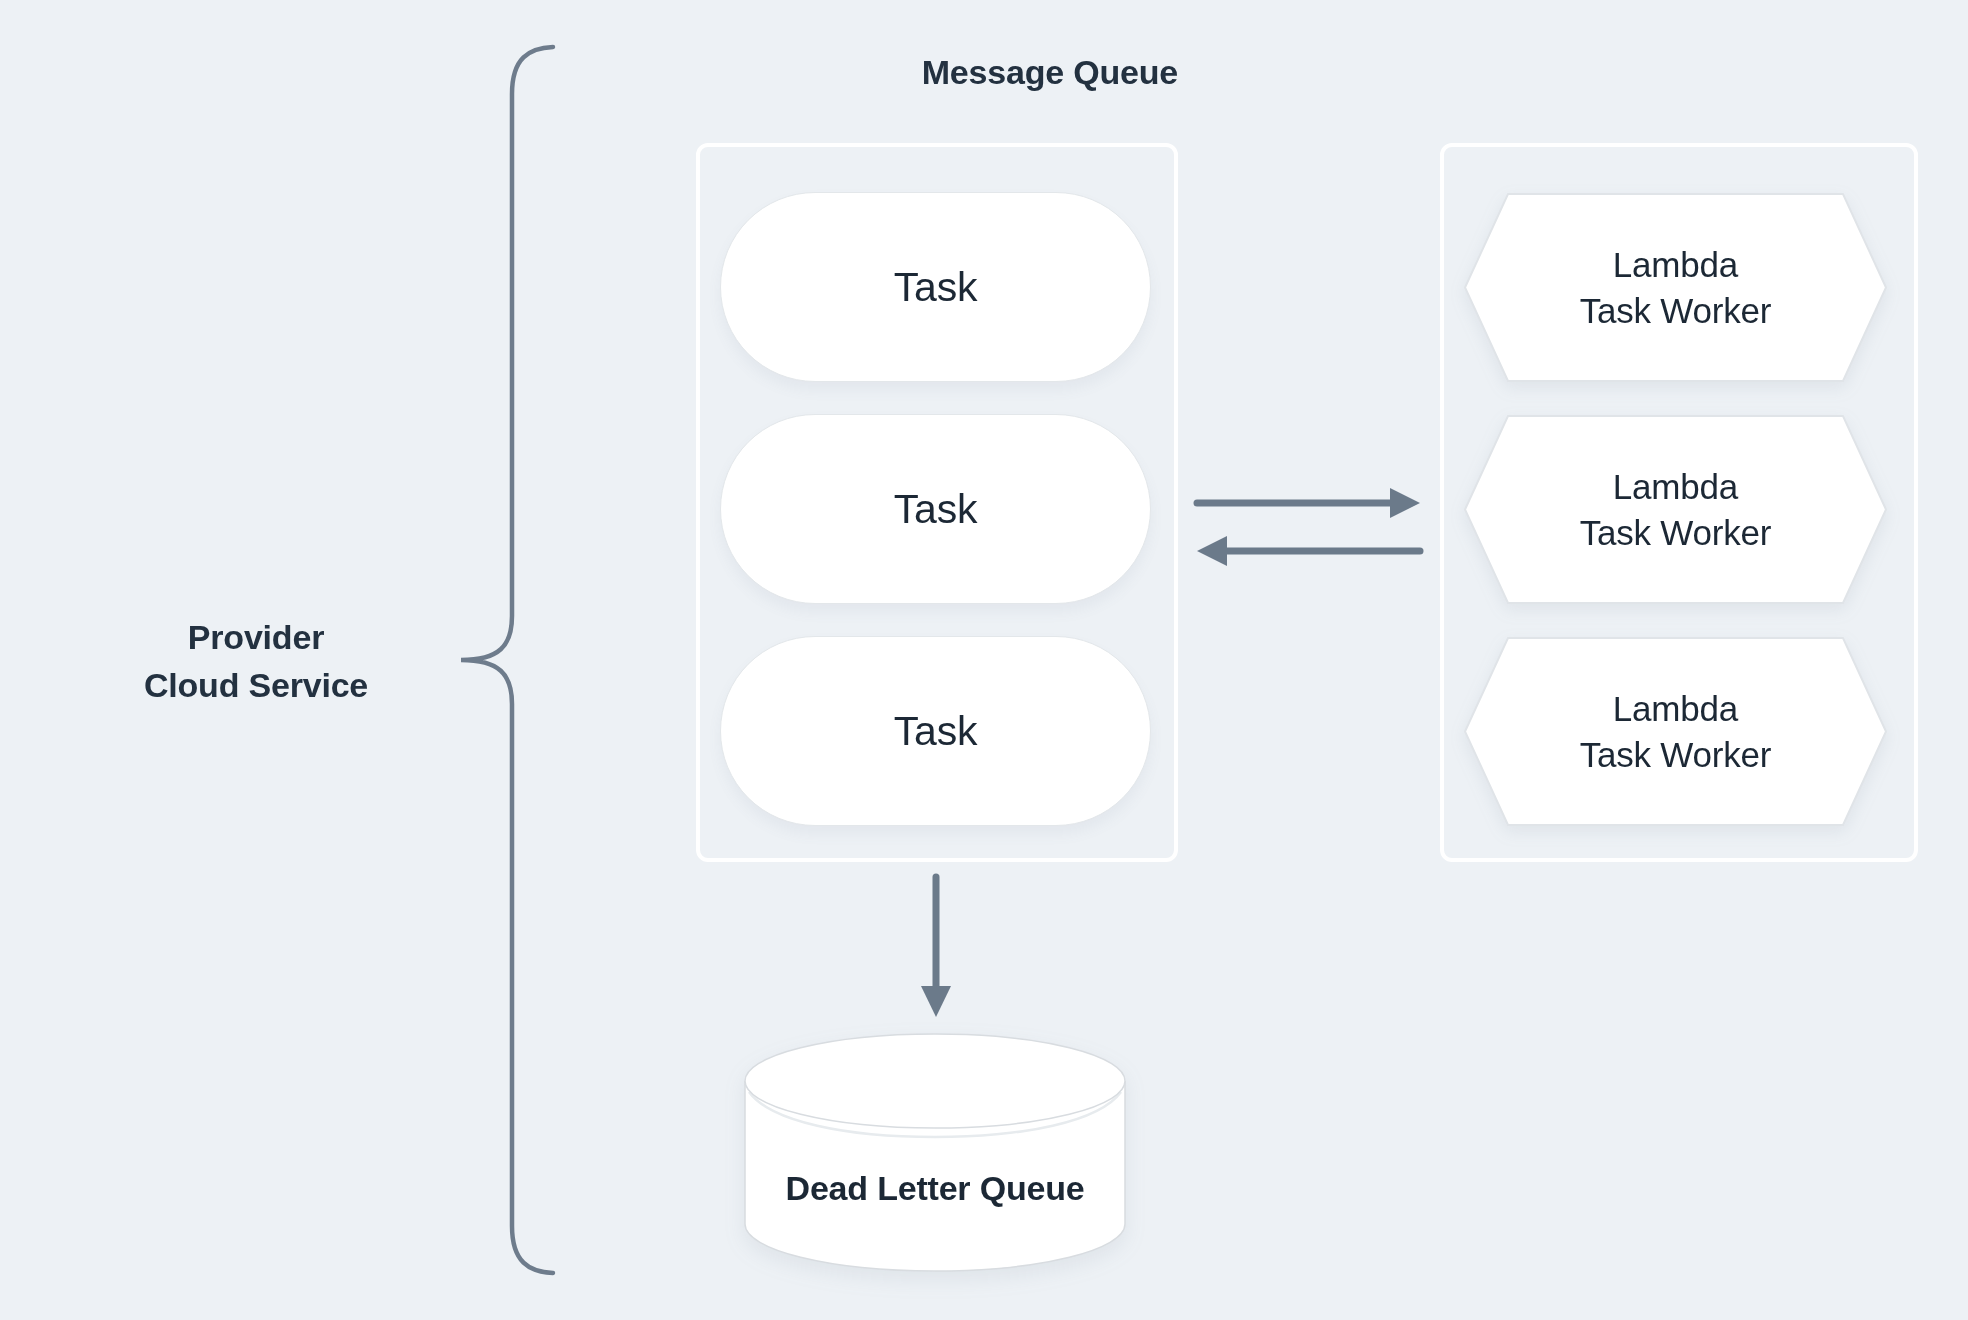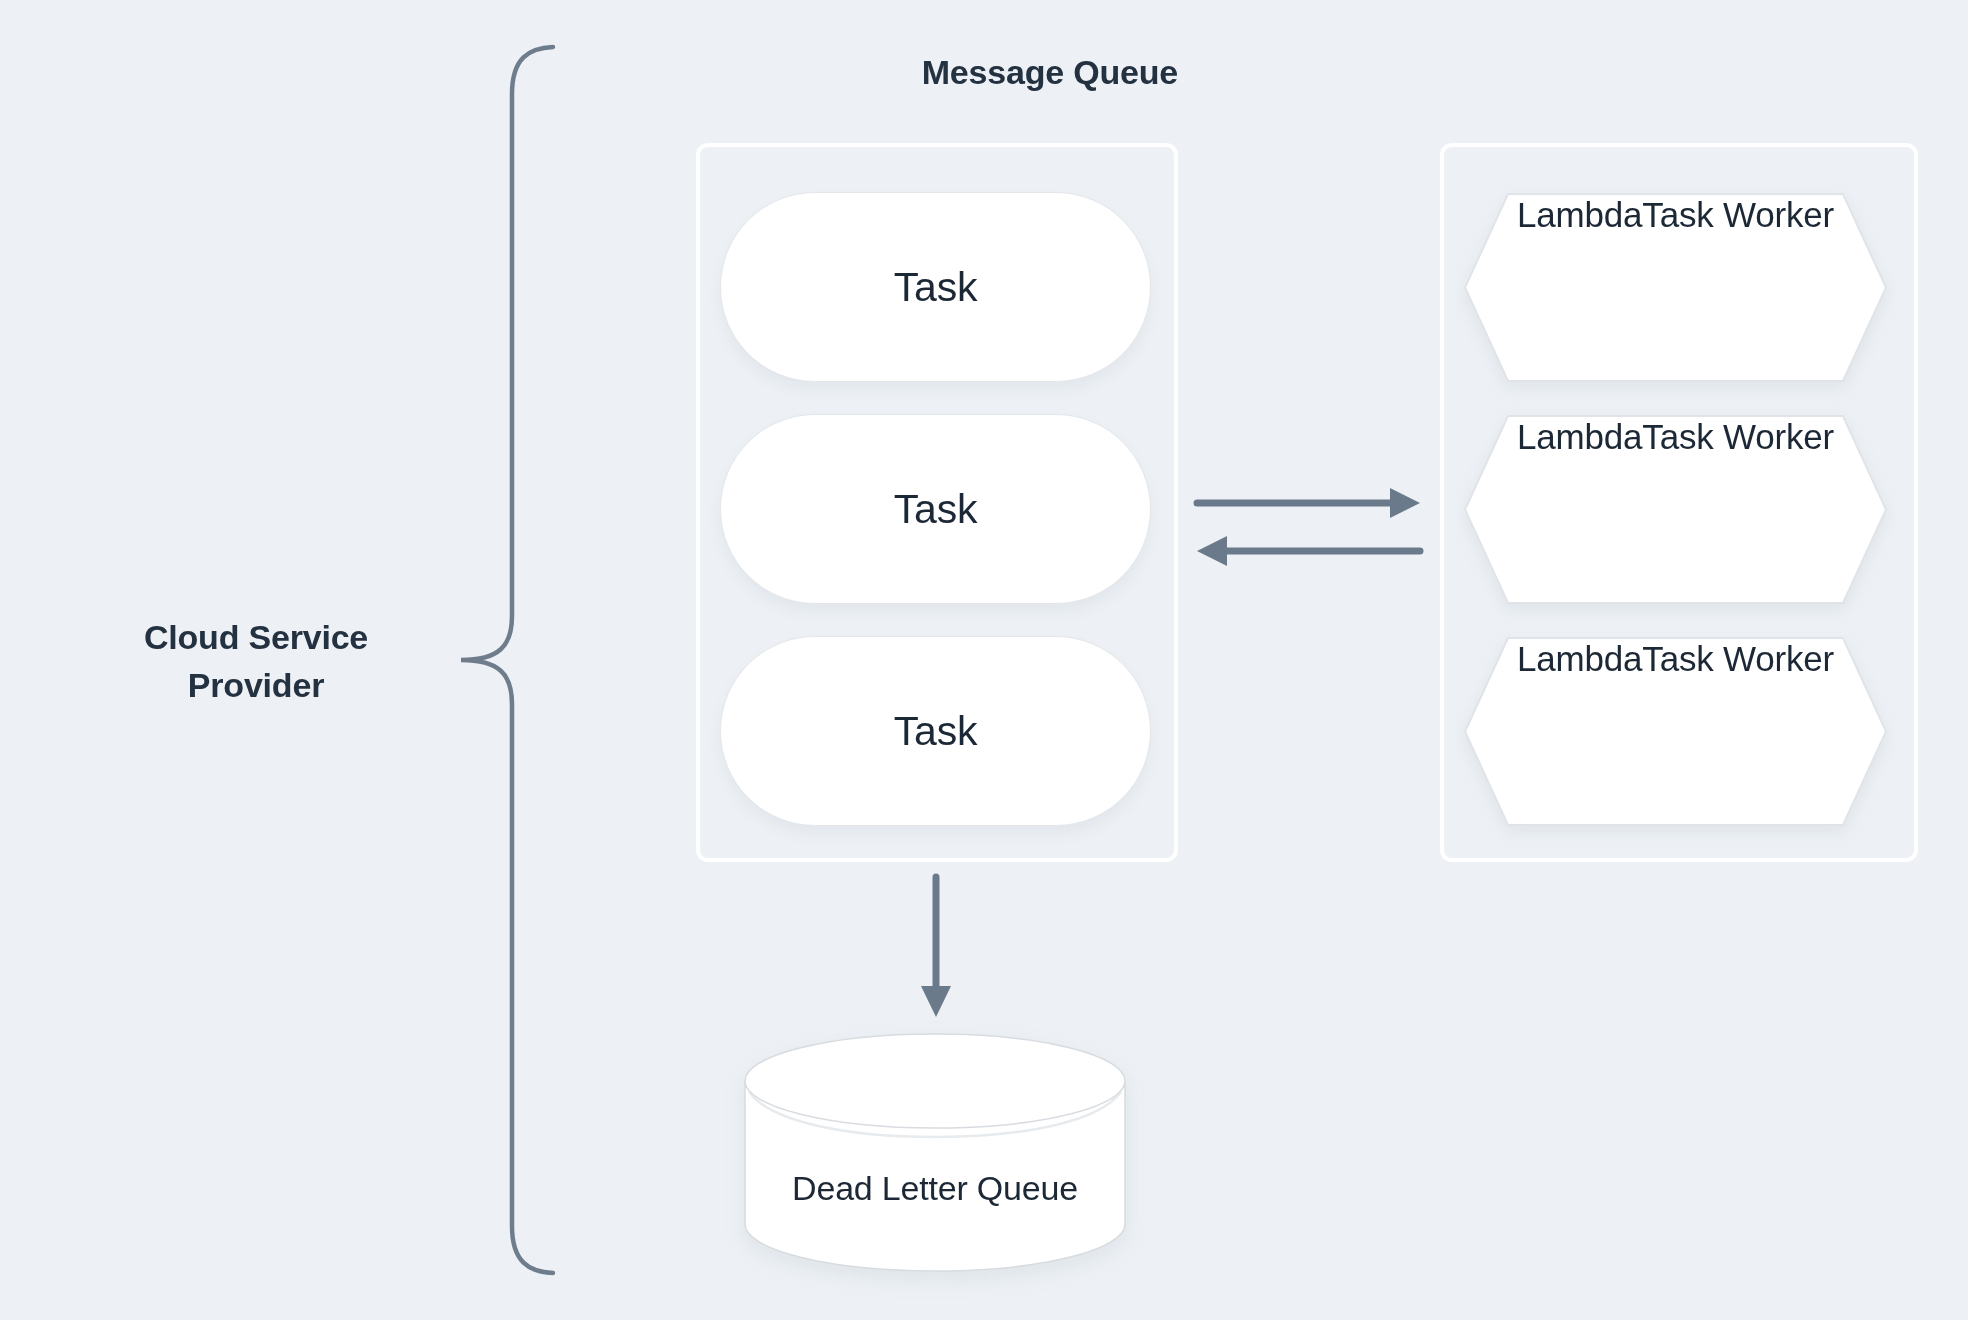--- a/index.html
+++ b/index.html
@@ -114,21 +114,22 @@
     stroke-linejoin: round;
   }
   .hex-1 { top: 192px; }
   .hex-2 { top: 414px; }
   .hex-3 { top: 636px; }
   .hex-text {
     position: absolute;
     left: 0; top: 0;
     width: 100%; height: 100%;
     display: flex;
-    flex-direction: row;
+    flex-direction: column;
+    align-items: center;
     justify-content: center;
     font-size: 35px;
     font-weight: 500;
     line-height: 46px;
     color: #1c2835;
     text-align: center;
   }
   .dlq {
     position: absolute;
     left: 743px;
@@ -158,21 +159,21 @@
     stroke: #d8dce0;
     stroke-width: 1.5;
   }
   .dlq-label {
     position: absolute;
     left: 0;
     top: 136px;
     width: 100%;
     text-align: center;
     font-size: 34px;
-    font-weight: 400;
+    font-weight: 700;
     line-height: 40px;
     color: #1c2835;
   }
 </style>
 </head>
 <body>
 
 <div class="canvas">
 
   <svg class="overlay" viewBox="0 0 1968 1320" xmlns="http://www.w3.org/2000/svg">
@@ -191,22 +192,22 @@
       <line class="connector-line" x1="1420" y1="551" x2="1227" y2="551"></line>
       <polygon class="connector-head" points="1227,536 1197,551 1227,566"></polygon>
     </g>
     <g>
       <line class="connector-line" x1="936" y1="877" x2="936" y2="988"></line>
       <polygon class="connector-head" points="921,986 951,986 936,1017"></polygon>
     </g>
   </svg>
 
   <div class="side-label">
+    <div>Provider</div>
     <div>Cloud Service</div>
-    <div>Provider</div>
   </div>
 
   <div class="group-title mq-title">Message Queue</div>
   <div class="container mq-container"></div>
 
   <div class="pill pill-1">
     <span>Task</span>
   </div>
   <div class="pill pill-2">
     <span>Task</span>

